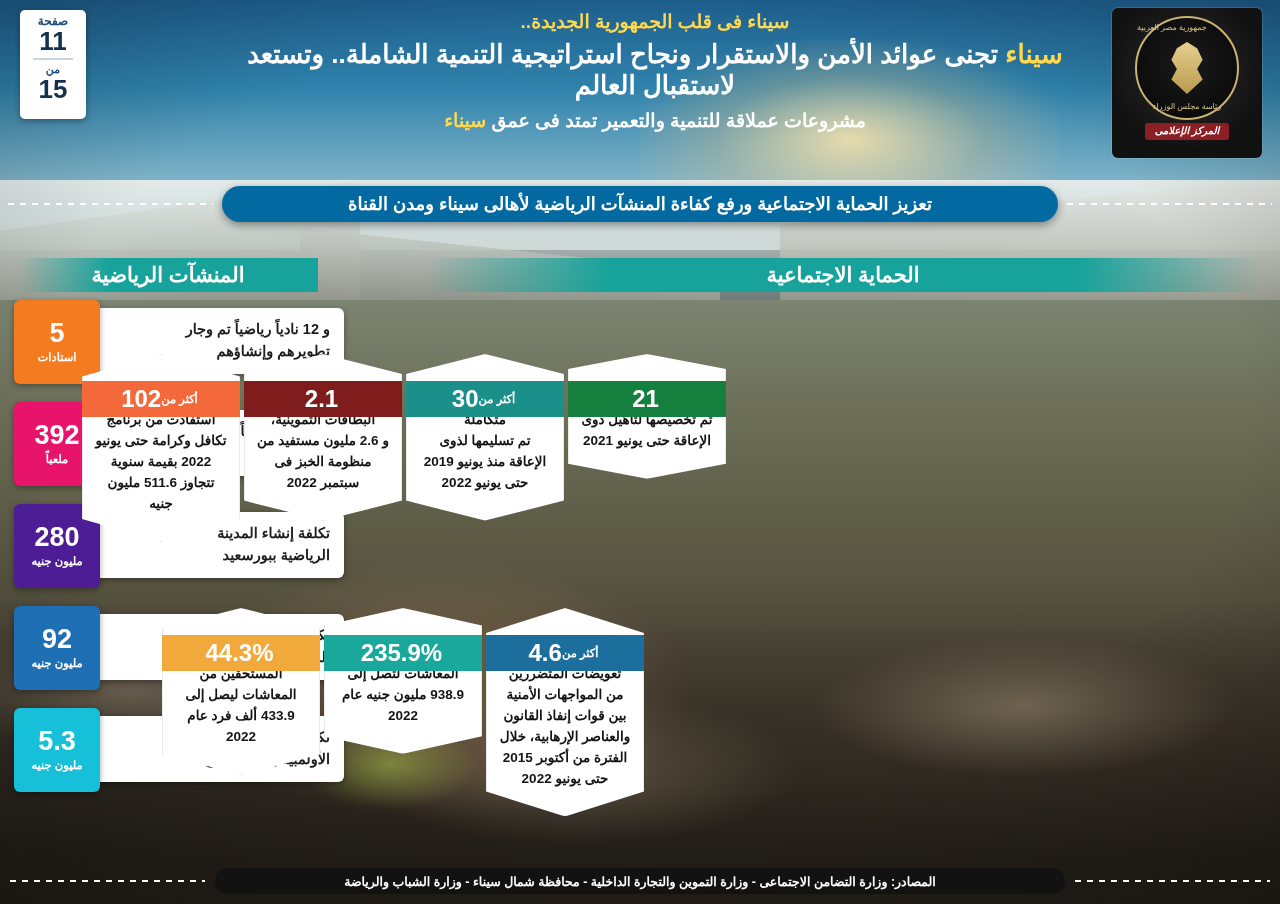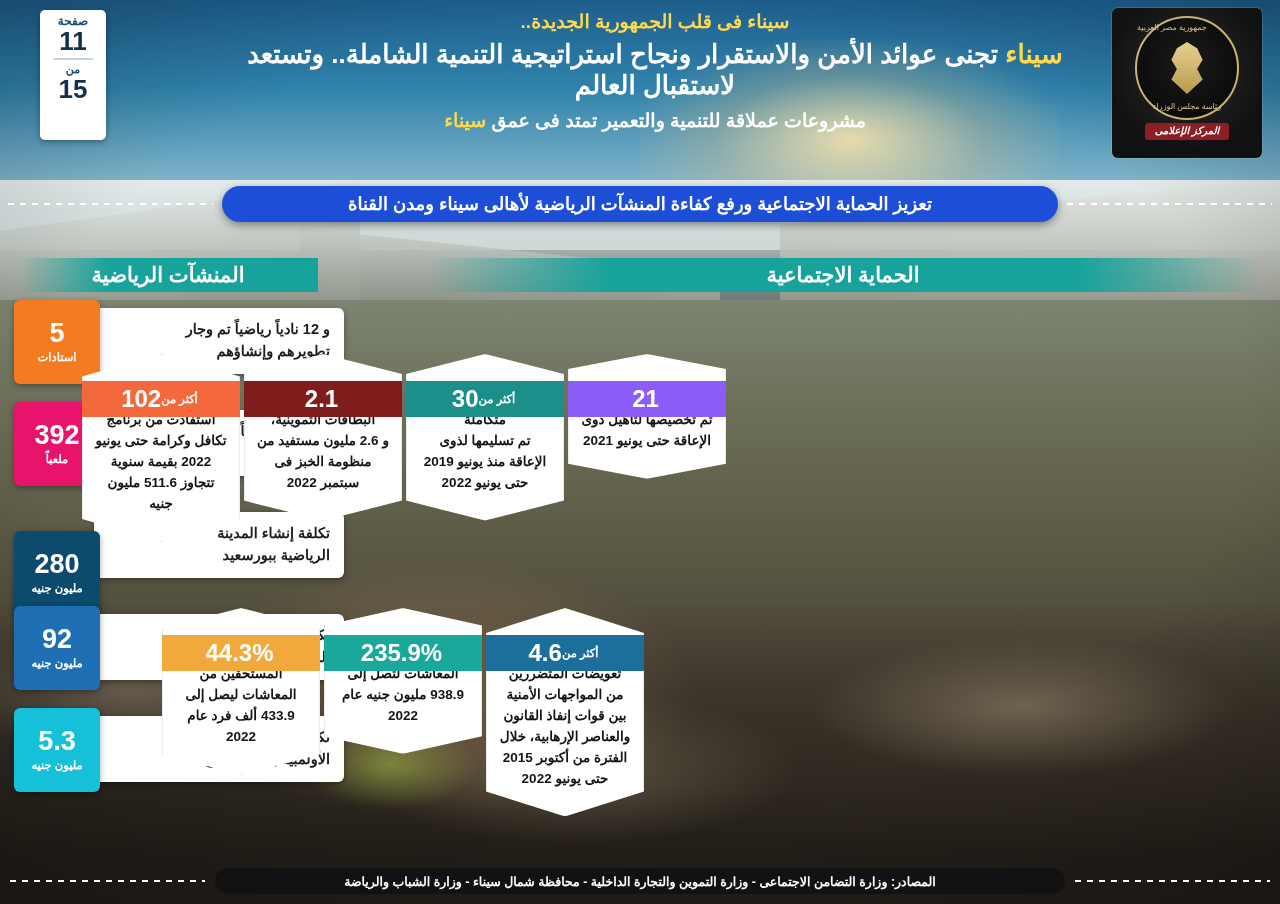--- a/index.html
+++ b/index.html
@@ -93,41 +93,41 @@
     width:46px; height:52px;
     background:linear-gradient(180deg,#e6cf8e,#b99b4e);
     clip-path:polygon(50% 0%, 72% 12%, 84% 34%, 72% 52%, 84% 72%, 50% 100%, 16% 72%, 28% 52%, 16% 34%, 28% 12%);
   }
   .logo .media-badge {
     margin-top:3px; background:#8b1f24; color:#fff; font-size:10px; font-weight:bold;
     padding:2px 10px; border-radius:3px; letter-spacing:.3px;font-style:italic;
   }
 
   .pagebox {
-    position:absolute; left:20px; top:10px; width:66px; height:130px;
+    position:absolute; left:20px; top:10px; width:66px; height:109px;
     background:#fff; border-radius:5px; box-shadow:0 2px 6px rgba(0,0,0,.35);
     text-align:center; padding-top:4px;
-    font-weight:bold; color:#1b4a7a;margin-left:20px;
+    font-weight:bold; color:#1b4a7a;
   }
   .pagebox .lbl { font-size:12px; color:#1d4f80; }
   .pagebox .num { font-size:26px; color:#14304f; line-height:1.05; }
   .pagebox .of { font-size:11px; color:#1d4f80; }
   .pagebox .sep { width:40px; height:2px; background:#c9d4df; margin:3px auto; }
 
   .titles { position:absolute; right:190px; top:10px; width:870px; text-align:center; }
   .t-line1 { font-size:19px; font-weight:bold; color:#ffd84d; letter-spacing:.2px; }
   .t-line2 { font-size:26px; font-weight:bold; color:#ffffff; margin-top:6px; }
   .t-line2 .hl { color:#ffd84d; }
   .t-line3 { font-size:19px; font-weight:bold; color:#ffffff; margin-top:8px; }
   .t-line3 .hl { color:#ffd84d; }
 
   
   .banner {
     position:absolute; left:222px; top:186px; width:836px; height:36px; z-index:4;
-    background:#1d4ed8; border-radius:18px;
+    background:#0369a1; border-radius:18px;
     display:flex; align-items:center; justify-content:center;
     color:#fff; font-size:18px; font-weight:bold;
     box-shadow:0 3px 8px rgba(0,0,0,.4);
   }
   .banner-dots-l, .banner-dots-r {
     position:absolute; top:203px; height:2px; z-index:4;
     background:repeating-linear-gradient(90deg,#fff 0 6px, rgba(255,255,255,0) 6px 12px);
   }
   .banner-dots-r { right:8px; width:205px; }
   .banner-dots-l { left:8px; width:205px; }
@@ -271,21 +271,21 @@
   </div>
   <div class="sport-row">
     <div class="sport-card">خماسياً وقانونياً تم تطويرها</div>
     <div class="sport-badge" id="sb1" style="background: rgb(232, 19, 107);">
       <div class="v">392</div>
       <div class="u">ملعباً</div>
     </div>
   </div>
   <div class="sport-row">
     <div class="sport-card">تكلفة إنشاء المدينة الرياضية ببورسعيد</div>
-    <div class="sport-badge" id="sb2" style="background: #0c4a6e; margin-top: 27px;">
+    <div class="sport-badge" id="sb2" style="background: #4c1d95;">
       <div class="v">280</div>
       <div class="u">مليون جنيه</div>
     </div>
   </div>
   <div class="sport-row">
     <div class="sport-card">تكلفة إنشاء الصالة المغطاة بالعريش</div>
     <div class="sport-badge" id="sb3" style="background: rgb(31, 111, 181);">
       <div class="v">92</div>
       <div class="u">مليون جنيه</div>
     </div>
@@ -320,21 +320,21 @@
 <div class="hex" id="hex1" style="right: 716px; top: 354px; border: 1px solid rgba(0, 0, 0, 0.08);">
   <div class="cap" style="background: rgb(27, 143, 138);">
     <span class="small">أكثر من</span>
     <span class="big">30</span>
   </div>
   <div class="body" style="white-space: pre-line;">ألف بطاقة خدمات متكاملة
 تم تسليمها لذوى الإعاقة منذ يونيو 2019 حتى يونيو 2022</div>
 </div>
 
 <div class="hex" id="hex0" style="right: 554px; top: 354px; border: 1px solid rgba(0, 0, 0, 0.08);">
-  <div class="cap" style="background: #8b5cf6;">
+  <div class="cap" style="background: #15803d;">
     <span class="small"></span>
     <span class="big">21</span>
   </div>
   <div class="body" style="white-space: pre-line;">مكتباً
 تم تخصيصها لتأهيل ذوى الإعاقة حتى يونيو 2021</div>
 </div>
 
 <div class="hex" id="hex6" style="right: 960px; top: 608px; border: 1px solid rgba(0, 0, 0, 0.08);">
   <div class="cap" style="background: rgb(242, 169, 59);">
     <span class="small"></span>

